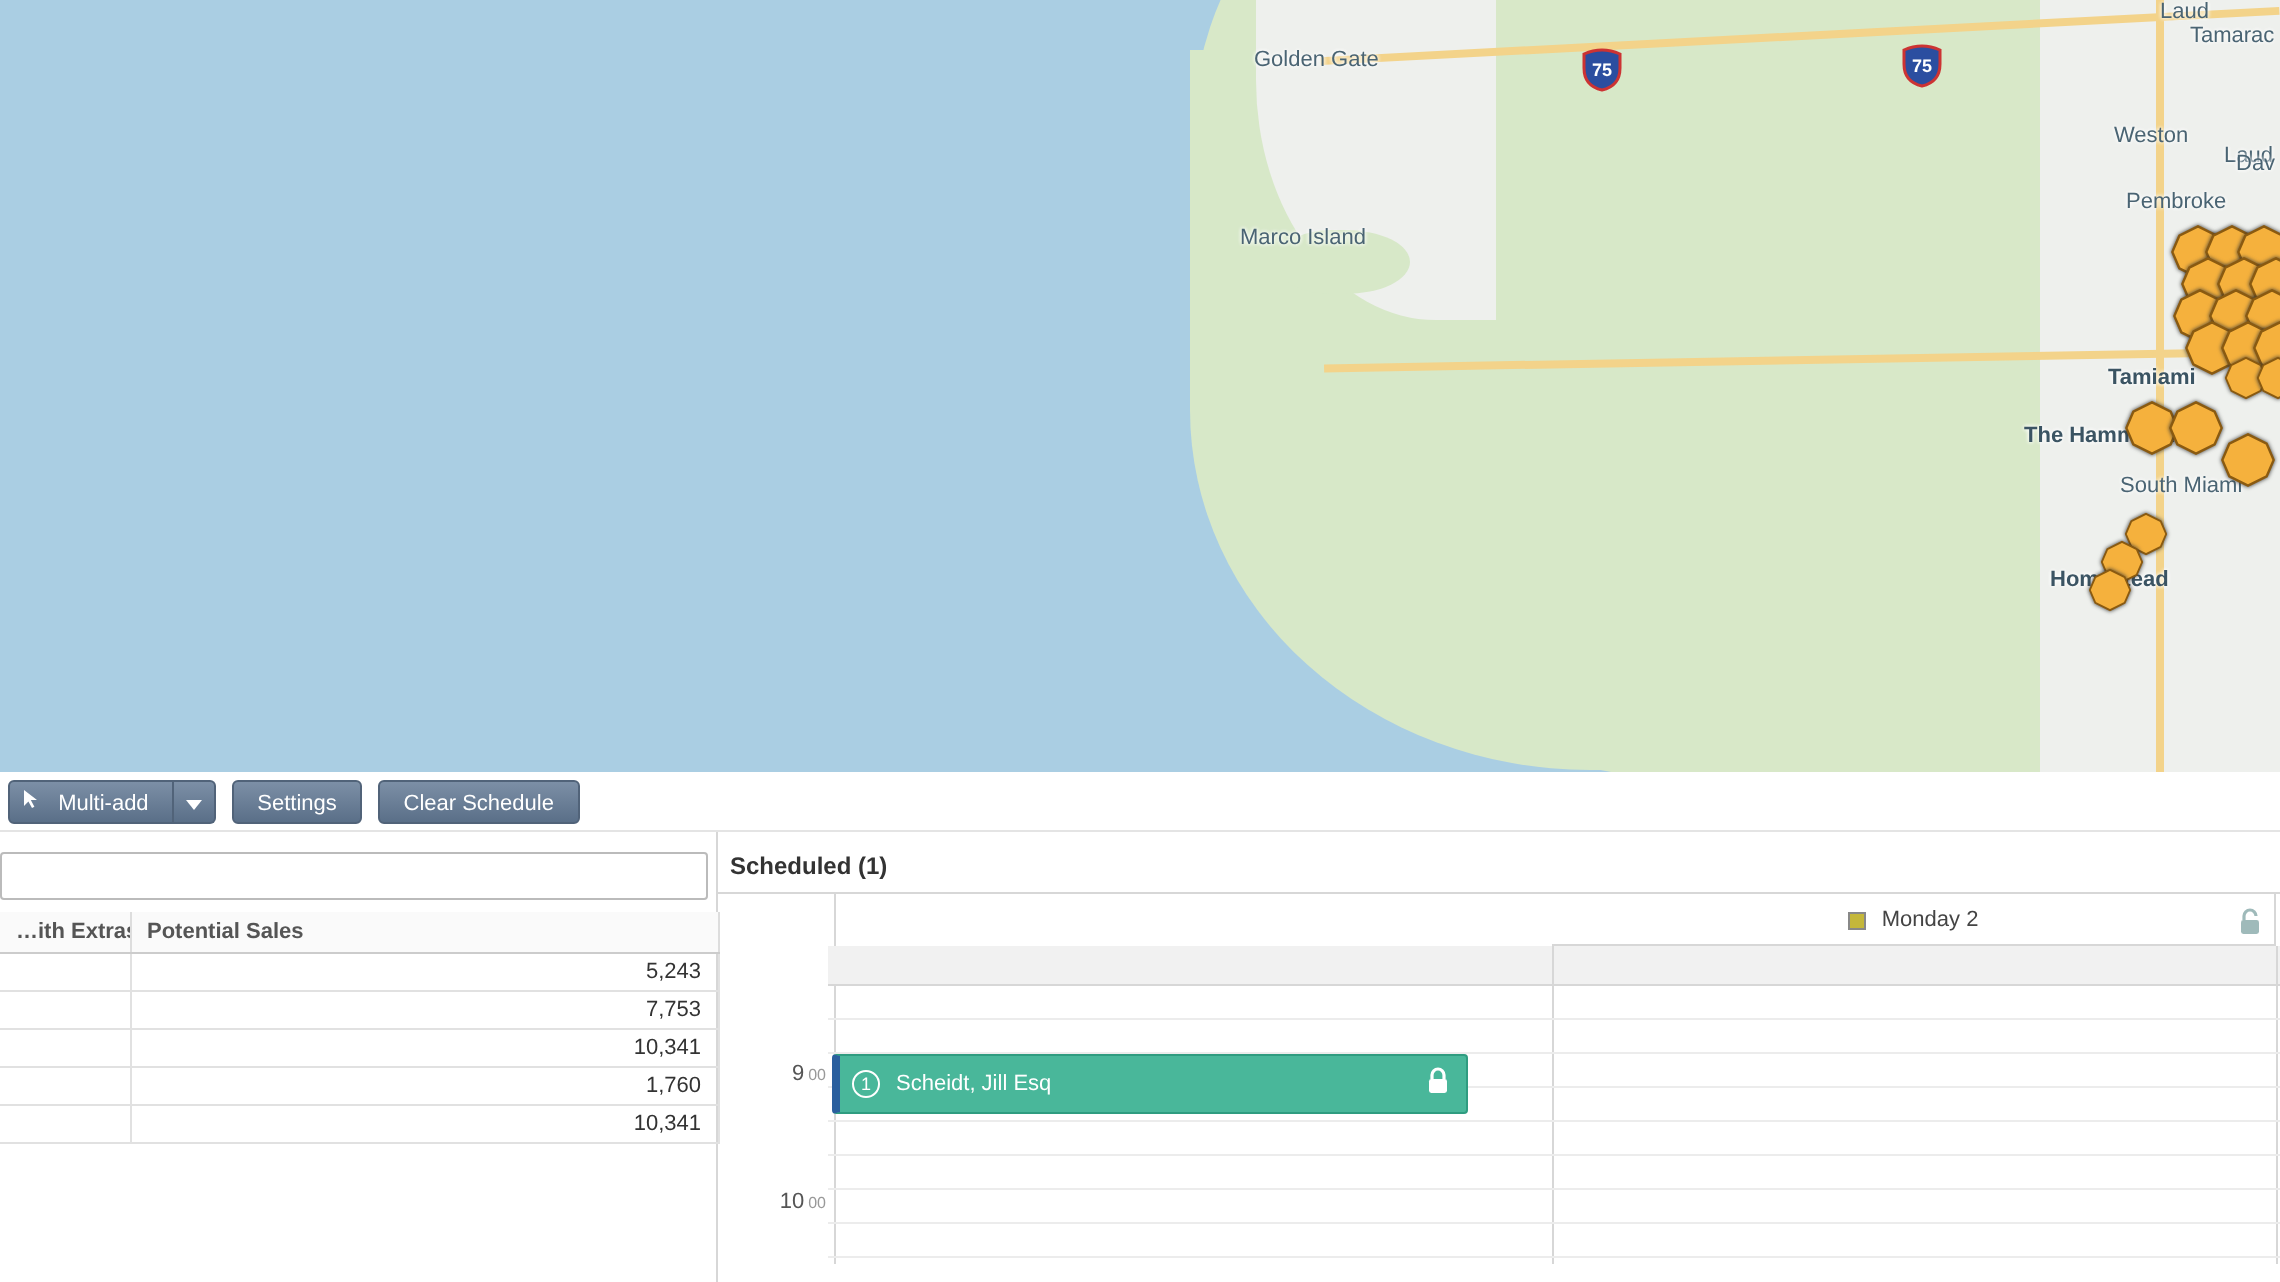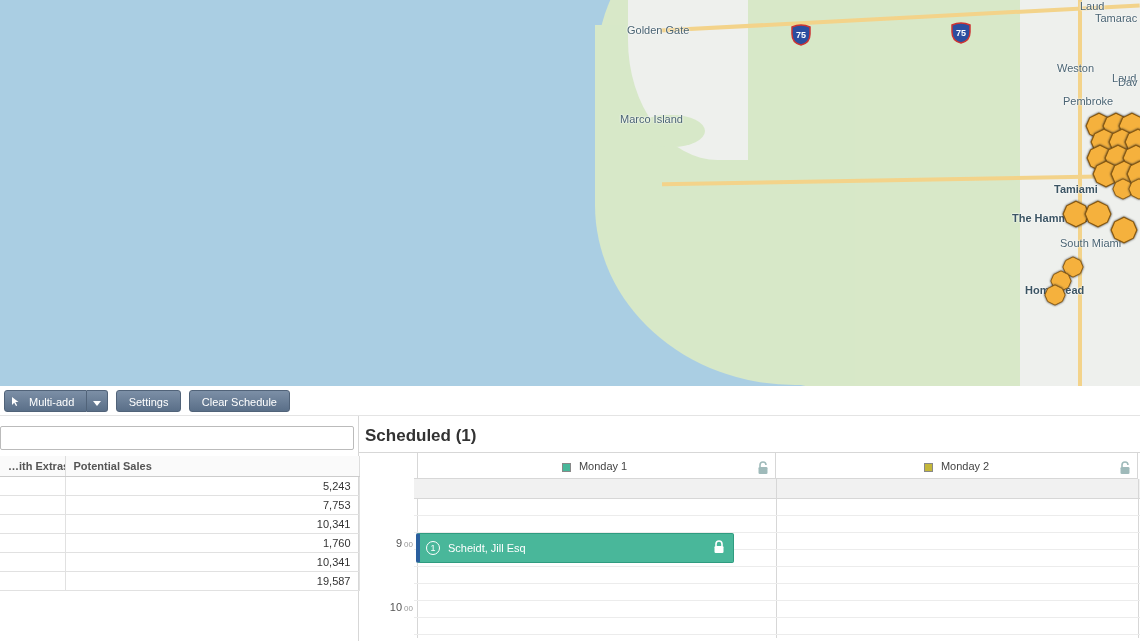--- a/index.html
+++ b/index.html
@@ -39,21 +39,21 @@
   .leftpane{width:359px;border-right:1px solid #d7d7d7;display:flex;flex-direction:column}
   .search{margin:10px 4px 6px 0;border:1px solid #bbb;height:24px;border-radius:2px;background:#fff}
   .search input{border:none;width:100%;height:22px;padding:0 6px;font-size:12px;outline:none;background:transparent}
   table.data{width:100%;border-collapse:collapse;table-layout:fixed}
   table.data th{font-size:11px;font-weight:bold;color:#555;text-align:left;padding:4px 8px;border-bottom:1px solid #ccc;border-right:1px solid #ddd;background:#fafafa;white-space:nowrap;overflow:hidden}
   table.data td{font-size:11px;padding:3px 8px;border-bottom:1px solid #e1e1e1;border-right:1px solid #e1e1e1;text-align:right;color:#333}
   table.data col.c1{width:65px}
   table.data col.c2{width:294px}
 
   .rightpane{flex:1;position:relative}
-  .sched-title{font-size:17px;font-weight:bold;padding:10px 0 6px 6px}
+  .sched-title{font-size:12px;font-weight:bold;padding:10px 0 6px 6px}
   .calendar{position:relative;border-top:1px solid #d7d7d7}
   .dayhdr{position:absolute;top:0;height:26px;line-height:26px;font-size:11px;color:#444;border-right:1px solid #d7d7d7;border-bottom:1px solid #d7d7d7;text-align:center}
   .dayhdr .sq{display:inline-block;width:9px;height:9px;border:1px solid #888;vertical-align:middle;margin-right:5px}
   .dayhdr .lock{position:absolute;right:6px;top:5px;color:#9aa;opacity:.8}
   .time-col{position:absolute;left:4px;top:0;width:55px;bottom:0;border-right:1px solid #d7d7d7}
   .time-col .t{position:absolute;right:4px;font-size:11px;color:#555}
   .time-col .t .m{font-size:8px;color:#999;margin-left:2px}
   .grid{position:absolute;left:55px;right:0;top:26px;bottom:0}
   .grid .row{position:absolute;left:0;right:0;height:17px;border-bottom:1px solid #ececec}
   .grid .row.allday{background:#f1f1f1;height:20px;top:0;border-bottom:1px solid #d7d7d7}
@@ -203,46 +203,32 @@
             <td>10,341</td>
           </tr>
           <tr>
             <td></td>
             <td>1,760</td>
           </tr>
           <tr>
             <td></td>
             <td>10,341</td>
           </tr>
-          <tr>
-            <td></td>
-            <td>19,587</td>
-          </tr>
         </tbody>
     </table>
   </div>
 
   <div class="rightpane">
     <div class="sched-title">Scheduled (1)</div>
     <div class="calendar" style="height:186px">
       <div class="time-col">
         <div id="times">
             <div class="t" style="top: 84px;">9<span class="m">00</span></div>
             <div class="t" style="top: 148px;">10<span class="m">00</span></div>
           </div>
-      </div>
-      <div class="dayhdr" style="left:55px;width:362px">
-        <span class="sq" style="background:#49b79a"></span>
-        <span>Monday 1</span>
-        <span class="lock">
-          <svg class="lock-svg" viewBox="0 0 12 14">
-              <path d="M3 6 V4 a3 3 0 0 1 6 0" fill="none" stroke="#8aa" stroke-width="1.6"></path>
-              <rect x="1.5" y="6" width="9" height="7" rx="1.2" fill="#8aa"></rect>
-            </svg>
-        </span>
       </div>
       <div class="dayhdr" style="left:417px;width:362px">
         <span class="sq" style="background:#c4b73a"></span>
         <span>Monday 2</span>
         <span class="lock">
           <svg class="lock-svg" viewBox="0 0 12 14">
               <path d="M3 6 V4 a3 3 0 0 1 6 0" fill="none" stroke="#8aa" stroke-width="1.6"></path>
               <rect x="1.5" y="6" width="9" height="7" rx="1.2" fill="#8aa"></rect>
             </svg>
         </span>

